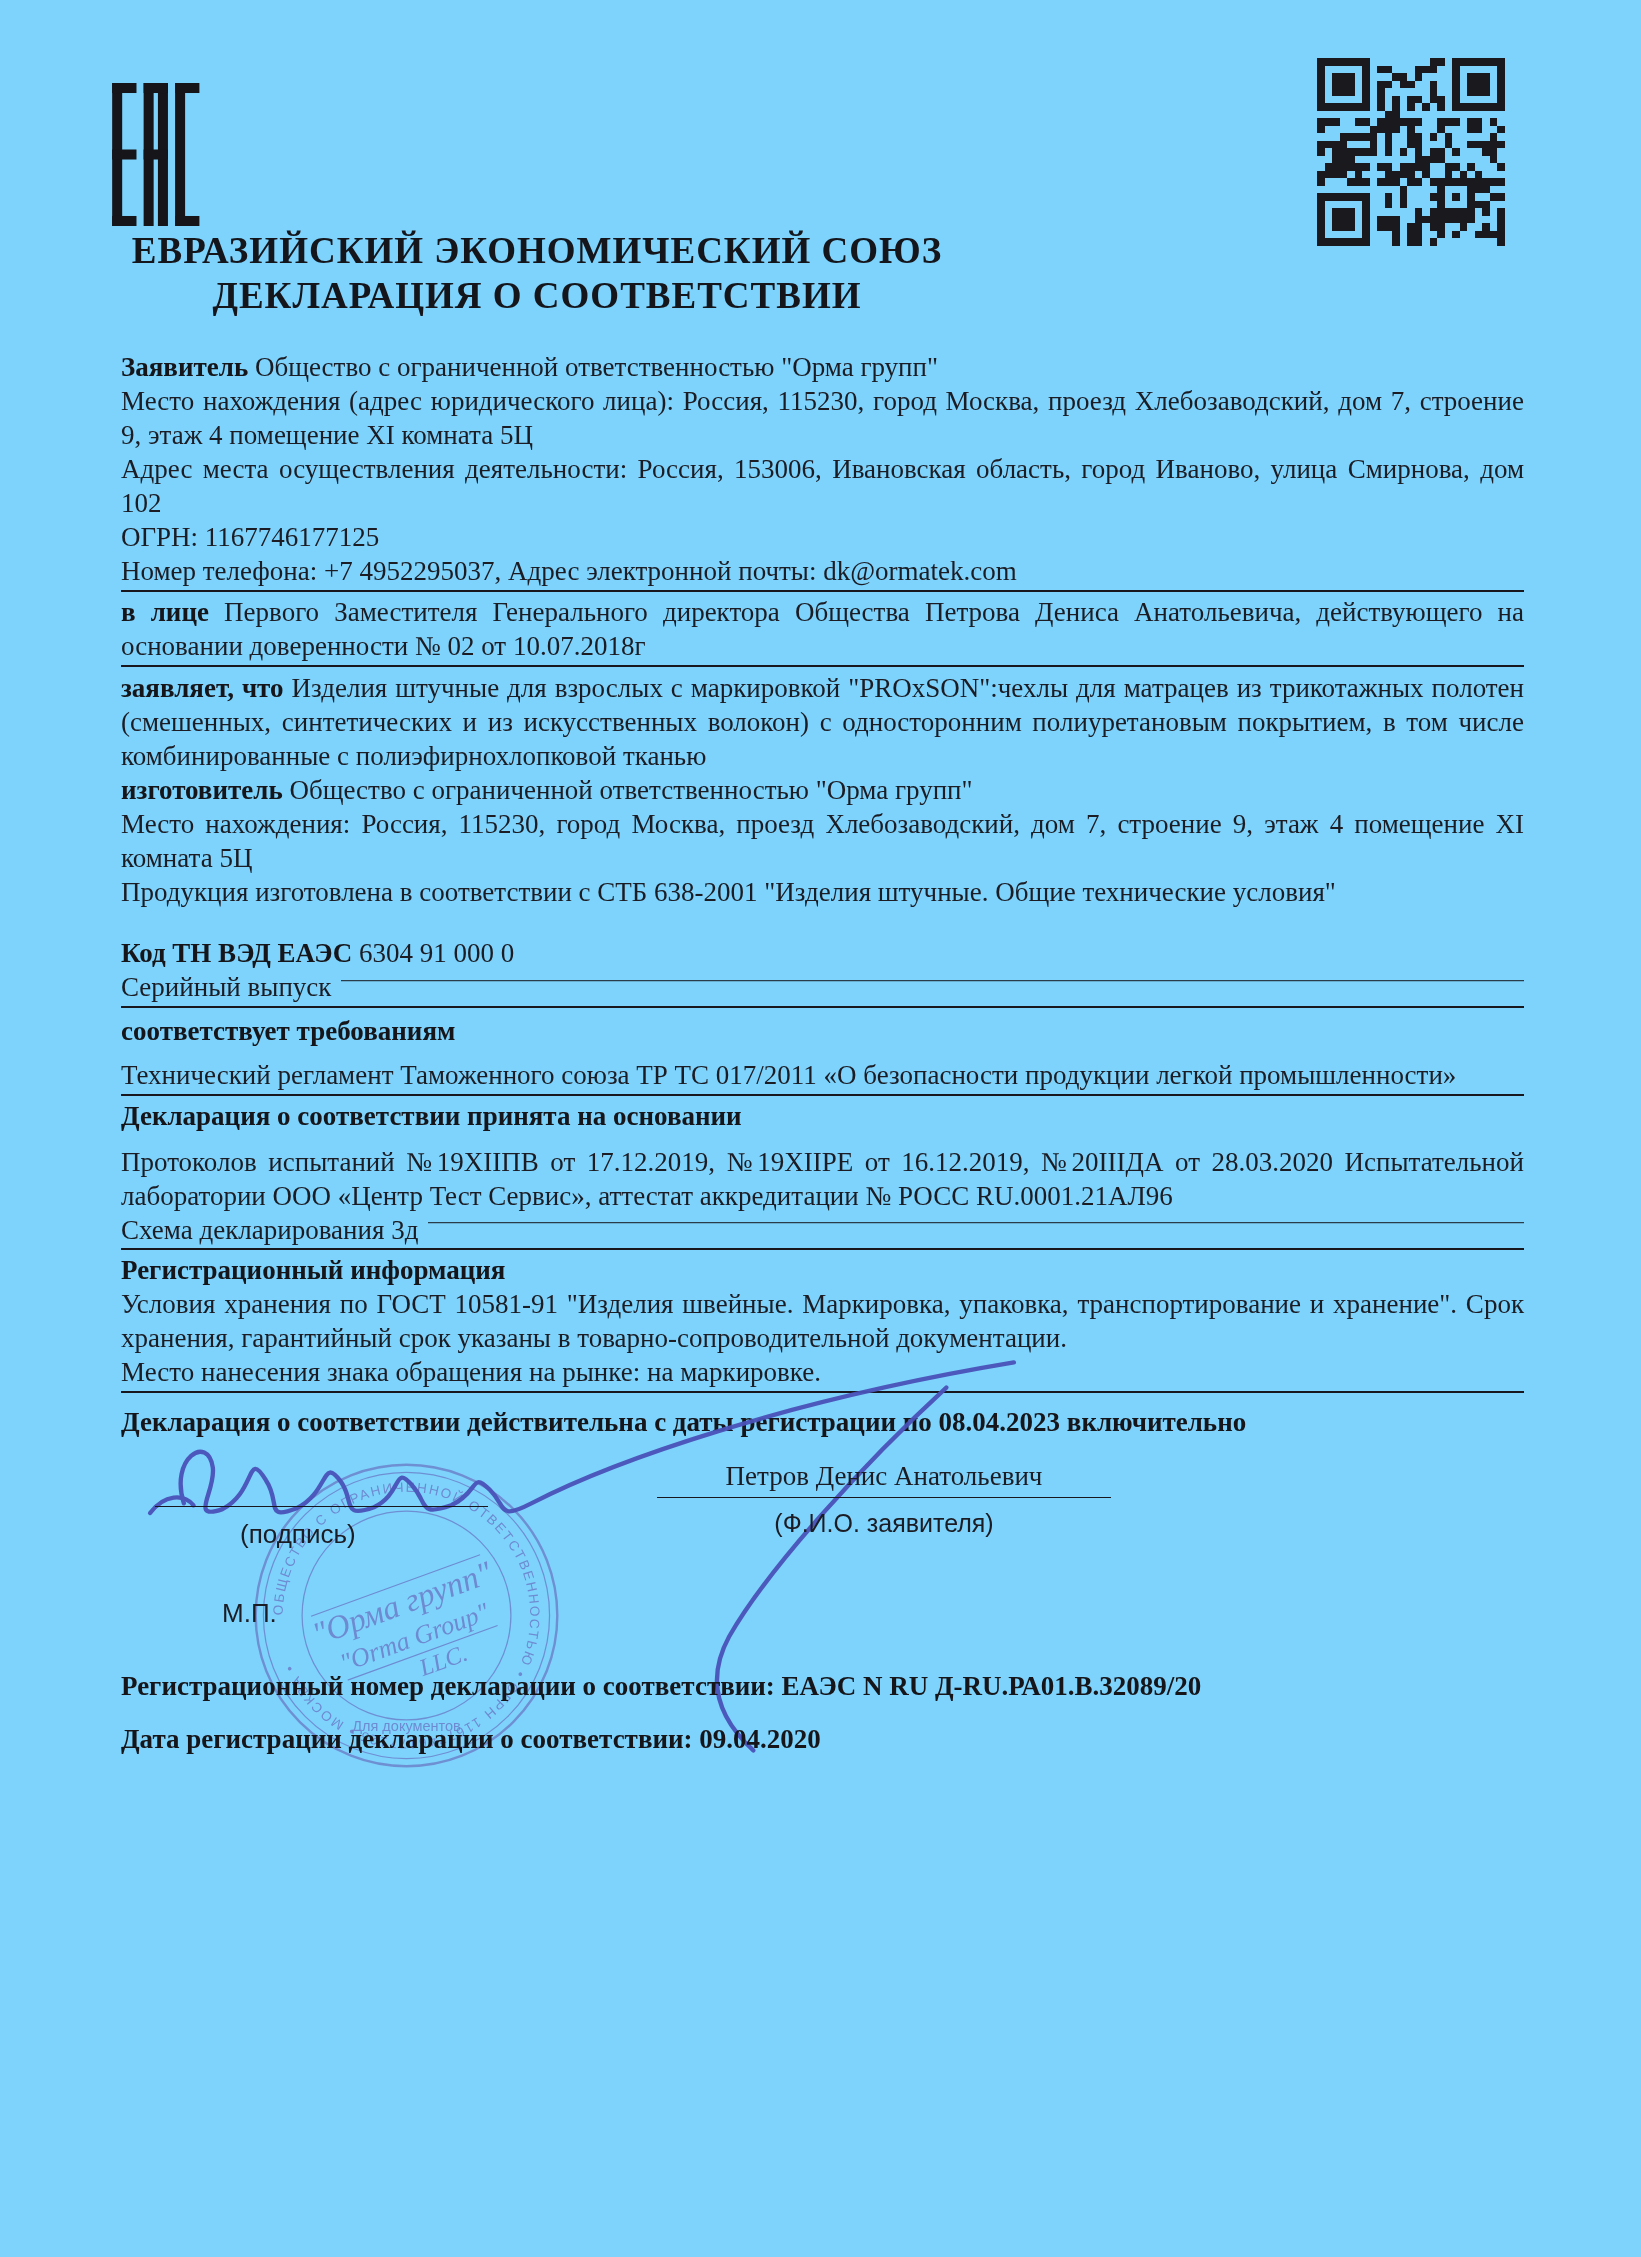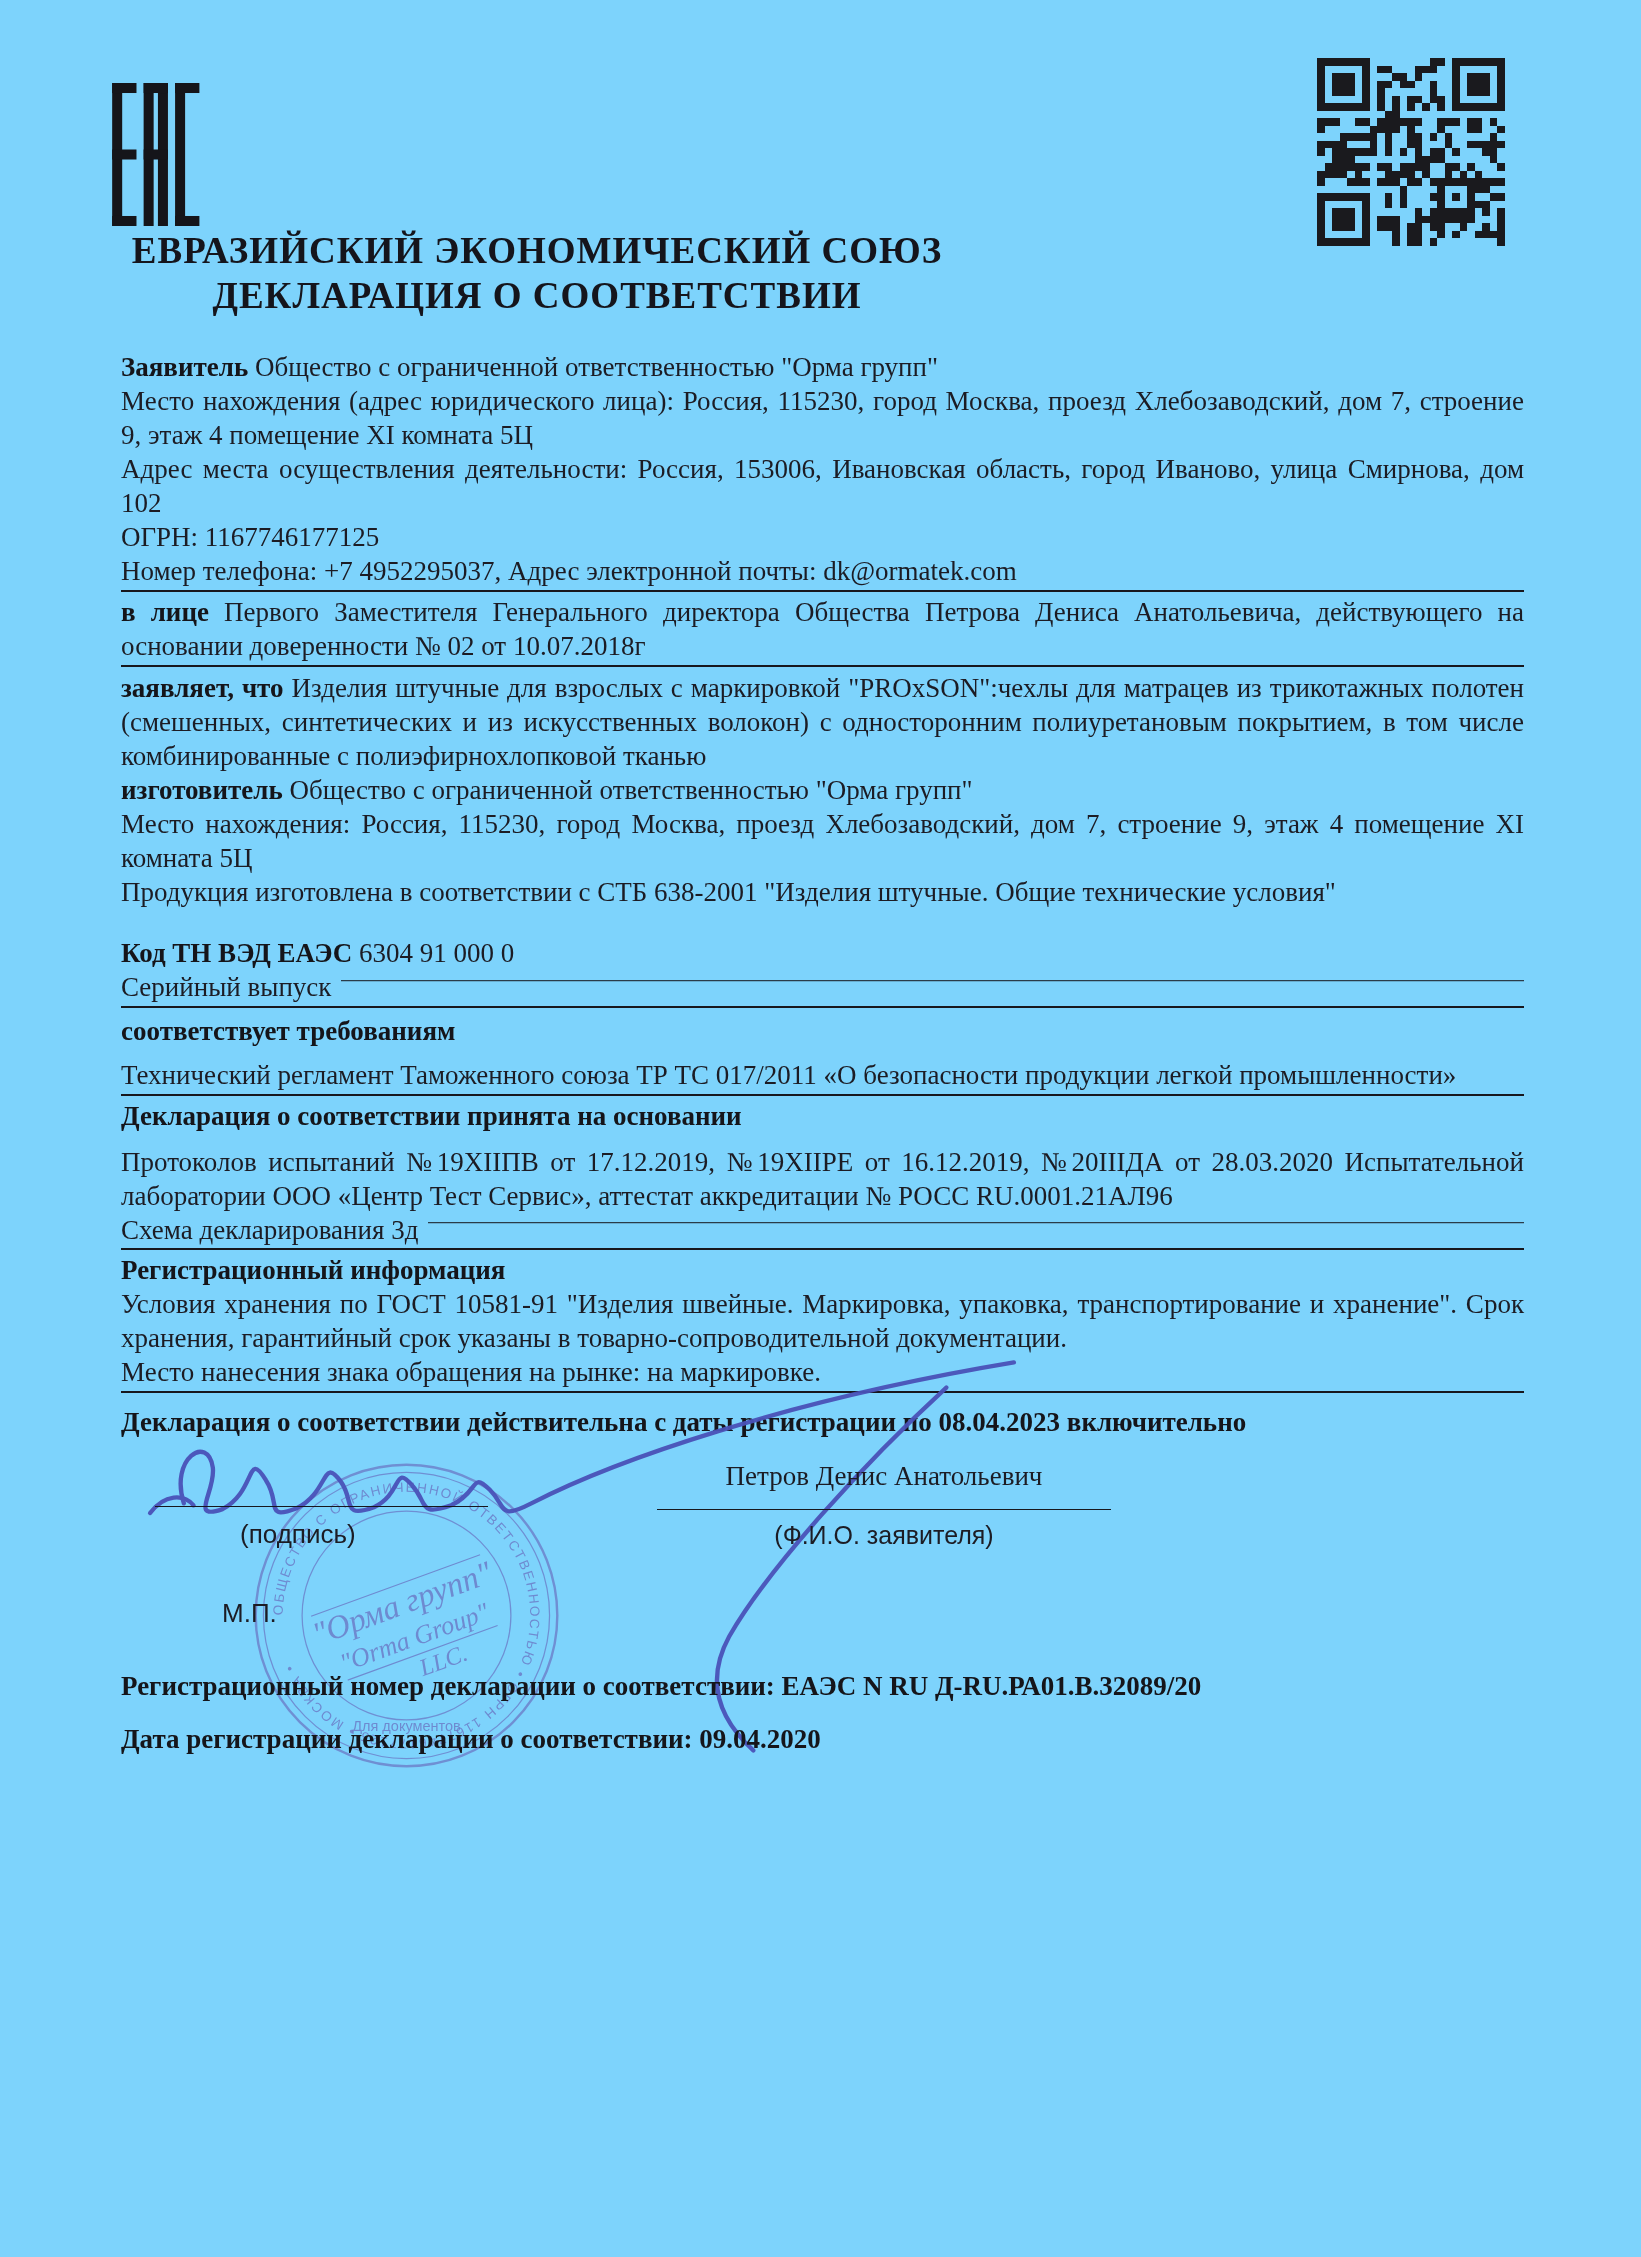--- a/index.html
+++ b/index.html
@@ -21,21 +21,21 @@
   .validity{font-weight:bold;line-height:39px;margin-top:9.7px;color:#15151a;}
   .sig-area{position:relative;height:227px;z-index:1;}
   .sig-area svg{position:absolute;pointer-events:none;}
   .stamp{left:126px;top:14.5px;}
   .autograph{left:-29px;top:-95px;}
   .sign-line{position:absolute;left:34px;top:64px;width:333px;border-bottom:1.9px solid #17171d;}
   .sign-caption{position:absolute;left:119px;top:75px;width:164px;
     font-family:"Liberation Sans","DejaVu Sans",sans-serif;font-size:26px;}
   .mp{position:absolute;left:101px;top:154px;font-family:"Liberation Sans","DejaVu Sans",sans-serif;font-size:26px;}
   .fio-block{position:absolute;left:536px;top:17.4px;width:454px;text-align:center;}
-  .fio-name{border-bottom:1.9px solid #17171d;padding-bottom:16px;}
+  .fio-name{border-bottom:1.9px solid #17171d;padding-bottom:4px;}
   .fio-caption{font-family:"Liberation Sans","DejaVu Sans",sans-serif;font-size:25px;margin-top:8px;}
   .reg{position:relative;z-index:2;font-weight:bold;color:#15151a;}
   .reg.second{margin-top:19.3px;}
 </style>
 </head>
 <body>
 
 <div class="page">
 
   <svg class="eac-logo" width="89" height="143" viewBox="0 0 62 100">

